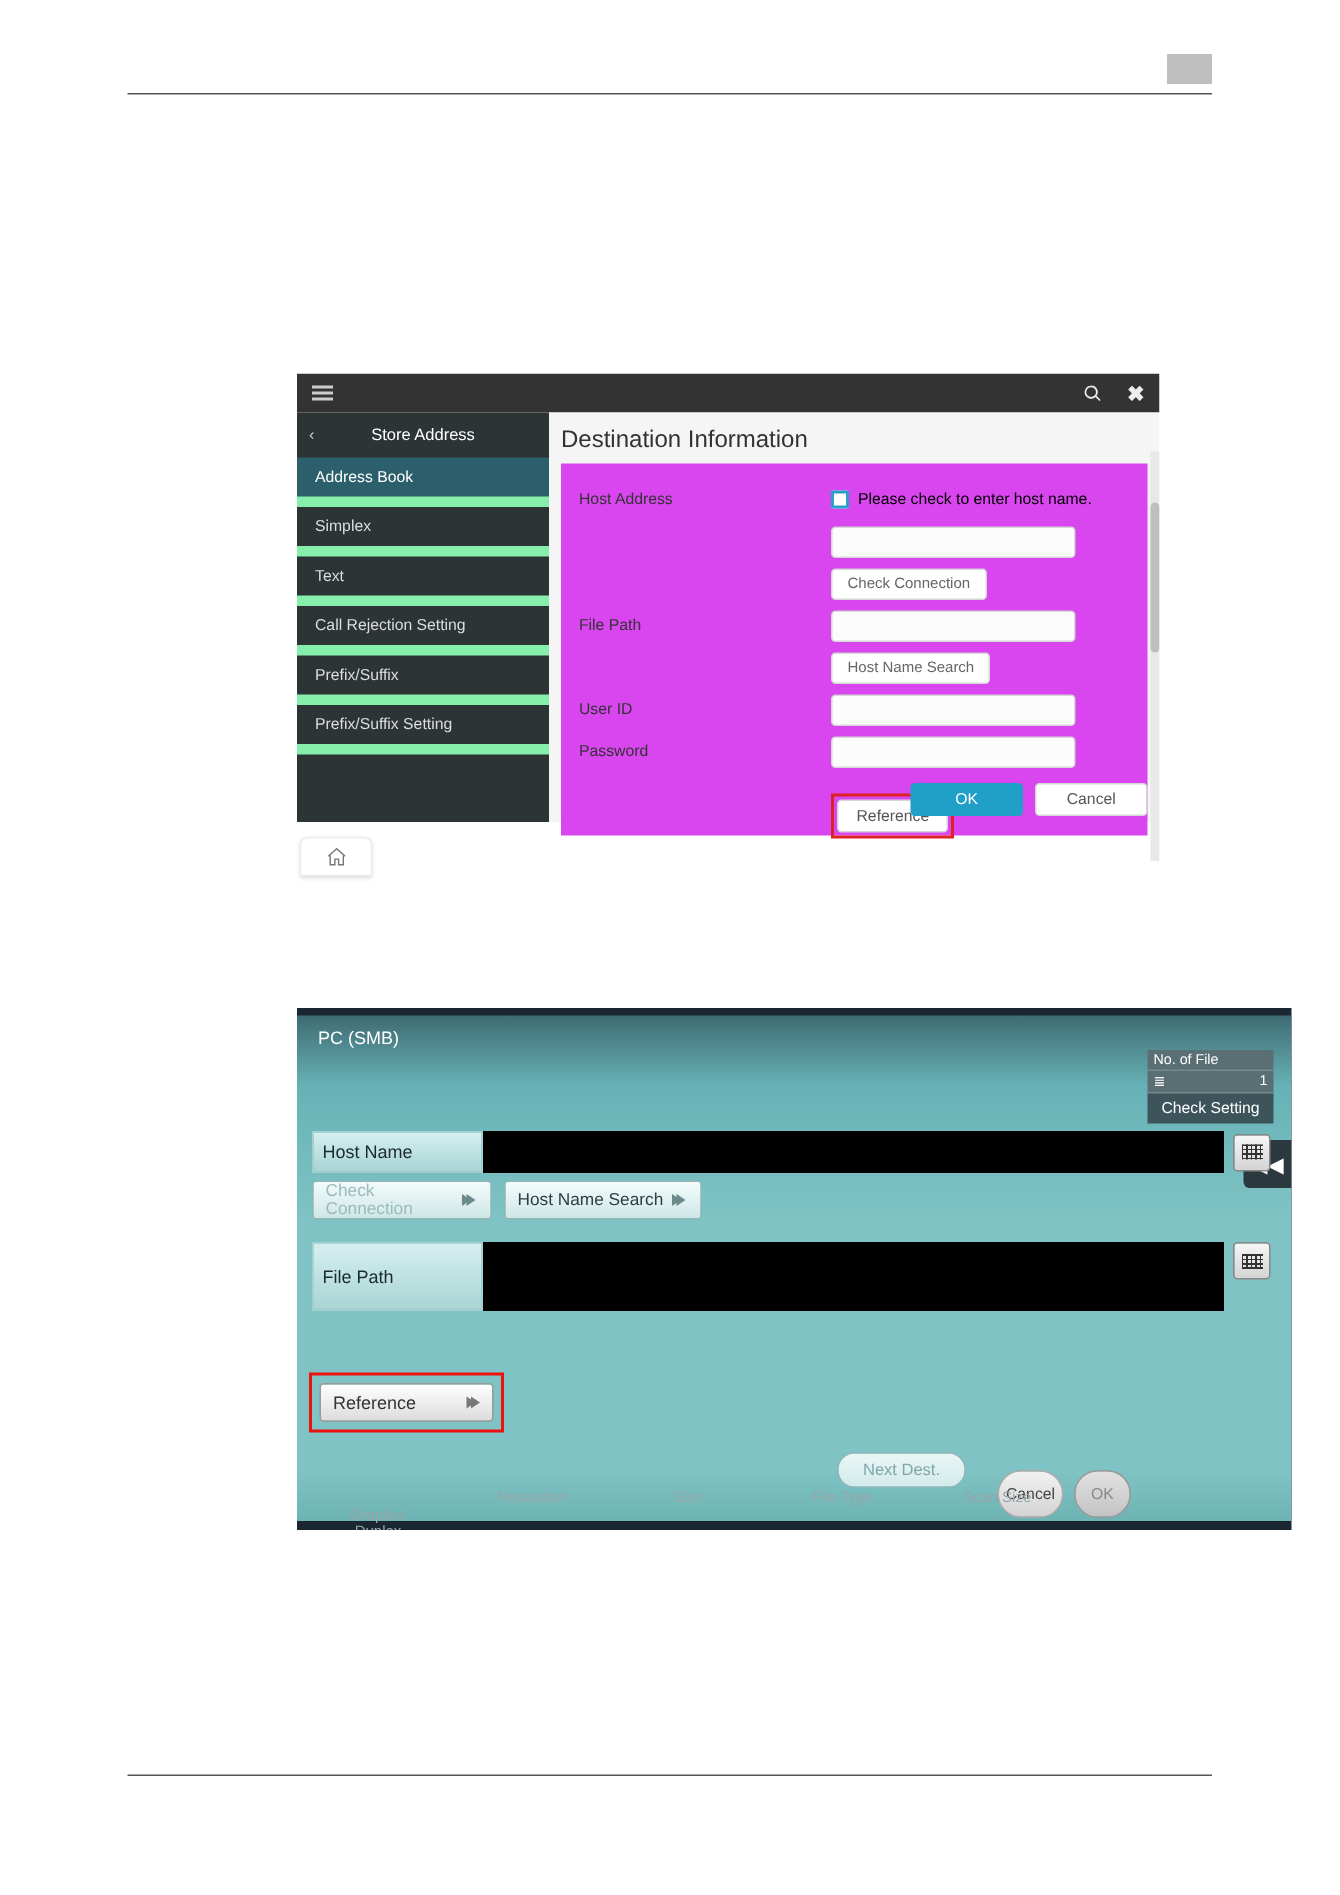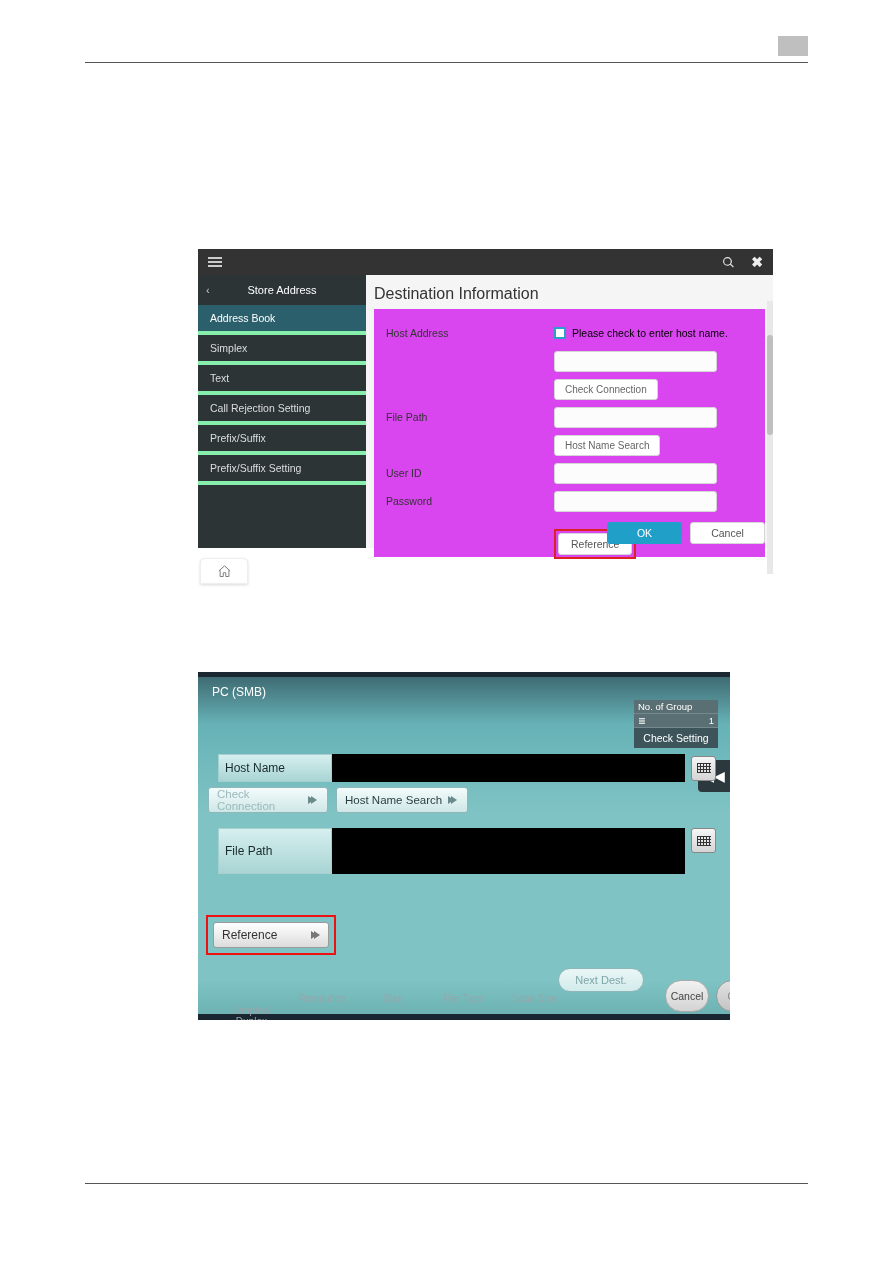--- a/index.html
+++ b/index.html
@@ -30,21 +30,21 @@
   .s1-menu span { height:2px; background:#ccc; display:block; }
   .s1-topright { display:flex; gap:16px; align-items:center; }
   .s1-topright svg { width:13px; height:13px; fill:#eee; }
   .s1-close { color:#eee; font-size:14px; font-weight:bold; }
 
   .s1-body { display:flex; height:273px; position:relative;}
   .s1-sidebar { width:168px; background:#2c3436; color:#ddd; font-size:10.5px; }
   .s1-sidehead { height:30px; display:flex; align-items:center; position:relative; }
   .s1-sidehead .chev { position:absolute; left:8px; color:#ccc; font-size:11px; }
   .s1-sidehead .title { width:100%; text-align:center; font-size:11px; color:#fff;}
-  .s1-item { padding:7px 12px; border-bottom:4px solid #86efac; cursor:default; }
+  .s1-item { padding:7px 12px; border-bottom:7px solid #86efac; cursor:default; }
   .s1-item.active { background:#2a5f6b; color:#fff; }
   .s1-main { flex:1; background:#f5f5f5; position:relative; padding:8px; }
   .s1-panelhead { font-size:16px; color:#333; padding:2px 0 6px;}
   .s1-panelinner { background:#d946ef; padding:10px 12px 14px; min-height:226px; position:relative; }
   .s1-row { display:flex; align-items:center; height:28px; font-size:10.5px; }
   .s1-row .lbl { width:168px; color:#333; }
   .s1-row .rhs { flex:1; position:relative; }
   .s1-row .checkline { display:flex; align-items:center; gap:6px; }
   .chkbox { width:12px; height:12px; border:2px solid #2aa0c8; background:#fff; }
   .txtbox { width:163px; height:21px; background:#fcfcfc; border:1px solid #d6d6d6; border-radius:3px; }
@@ -59,29 +59,29 @@
 
   .homepill {
     position:absolute; top:558px; left:200px; width:48px; height:26px;
     background:#fff; border:1px solid #eee; border-radius:5px 5px 0 0;
     box-shadow:0 1px 3px rgba(0,0,0,.15);
     display:flex; align-items:center; justify-content:center;
   }
   .homepill svg{ width:15px; height:15px; stroke:#777; fill:none; stroke-width:1.5;}
 
   
-  .shot2 { position:absolute; top:672px; left:198px; width:532px; height:348px; background:#1a2730; overflow:hidden;}
+  .shot2 { position:absolute; top:672px; left:198px; width:663px; height:348px; background:#1a2730; overflow:hidden;}
   .s2-band { position:absolute; top:5px; left:0; right:0; height:337px; background:linear-gradient(#3f6b73,#66b2b6 14%,#7fc3c4 40%,#7fc3c4 90%,#6eb3b4);}
   .s2-title { position:absolute; top:13px; left:14px; font-size:12px; color:#fff;}
   .s2-badge { position:absolute; top:28px; right:12px; width:84px; }
   .s2-badge .nline{ background:#5a6f74; color:#fff; font-size:9.5px; padding:1px 4px; display:flex; justify-content:space-between; border-bottom:1px solid #738a8e;}
   .s2-badge .chkset{ background:#3d545a; color:#fff; font-size:10.5px; text-align:center; padding:4px 2px;}
   .s2-form { position:absolute; top:82px; left:10px; right:14px; }
   .s2-row { display:flex; align-items:center; min-height:28px; font-size:12px;}
-  .s2-lbl { width:114px; color:#1a2a2d; padding-left:6px; border:1px solid #a6cfd0; background:linear-gradient(#d6efef,#a9d4d4); height:28px; display:flex; align-items:center;margin-left:10px;}
+  .s2-lbl { width:114px; color:#1a2a2d; padding-left:6px; border:1px solid #a6cfd0; background:linear-gradient(#d6efef,#a9d4d4); height:28px; display:flex; align-items:center;}
   .s2-black { flex:1; height:28px; background:#000;}
   .s2-keyicon { width:25px; height:25px; margin-left:6px; background:linear-gradient(#f6f6f6,#d4d4d4); border:1px solid #888; border-radius:3px; display:flex; align-items:center; justify-content:center;}
   .s2-keyicon .grid{ width:14px; height:10px; background:repeating-linear-gradient(#333,#333 1px,transparent 1px,transparent 3px), repeating-linear-gradient(90deg,#333,#333 1px,transparent 1px,transparent 3px);}
   .s2-btn { height:26px; padding:0 10px 0 8px; font-size:11.5px; color:#2a3f43; background:linear-gradient(#f3fbfb,#cfe7e7); border:1px solid #8fb6b8; border-radius:3px; display:inline-flex; align-items:center; gap:6px;}
   .s2-btn.dis{ color:#9bbabb;}
   .tri { width:0; height:0; border-top:4px solid transparent; border-bottom:4px solid transparent; border-left:6px solid #6a8a8c;}
   .tri2 { margin-left:-3px; border-left-color:#6a8a8c;}
   .s2-tab { position:absolute; top:88px; right:0; width:32px; height:32px; background:#2b393e; border-radius:4px 0 0 4px; display:flex; align-items:center; justify-content:center;}
   .s2-tab .rr{ color:#fff; font-size:14px;}
   .s2-refwrap{ position:absolute; top:243px; left:8px; border:2px solid #e11; padding:5px 5px;}
@@ -203,21 +203,21 @@
       <path d="M3 11l9-8 9 8M5 10v10h5v-6h4v6h5V10"></path>
     </svg>
 </div>
 
 <div class="shot2">
   <div class="s2-band"></div>
   <div class="s2-title">PC (SMB)</div>
 
   <div class="s2-badge">
     <div class="nline">
-        <span>No. of Group</span>
+        <span>No. of File</span>
       </div>
     <div class="nline">
         <span>≣</span>
         <span>1</span>
       </div>
     <div class="chkset">Check Setting</div>
   </div>
 
   <div class="s2-tab">
       <span class="rr">◀◀</span>

